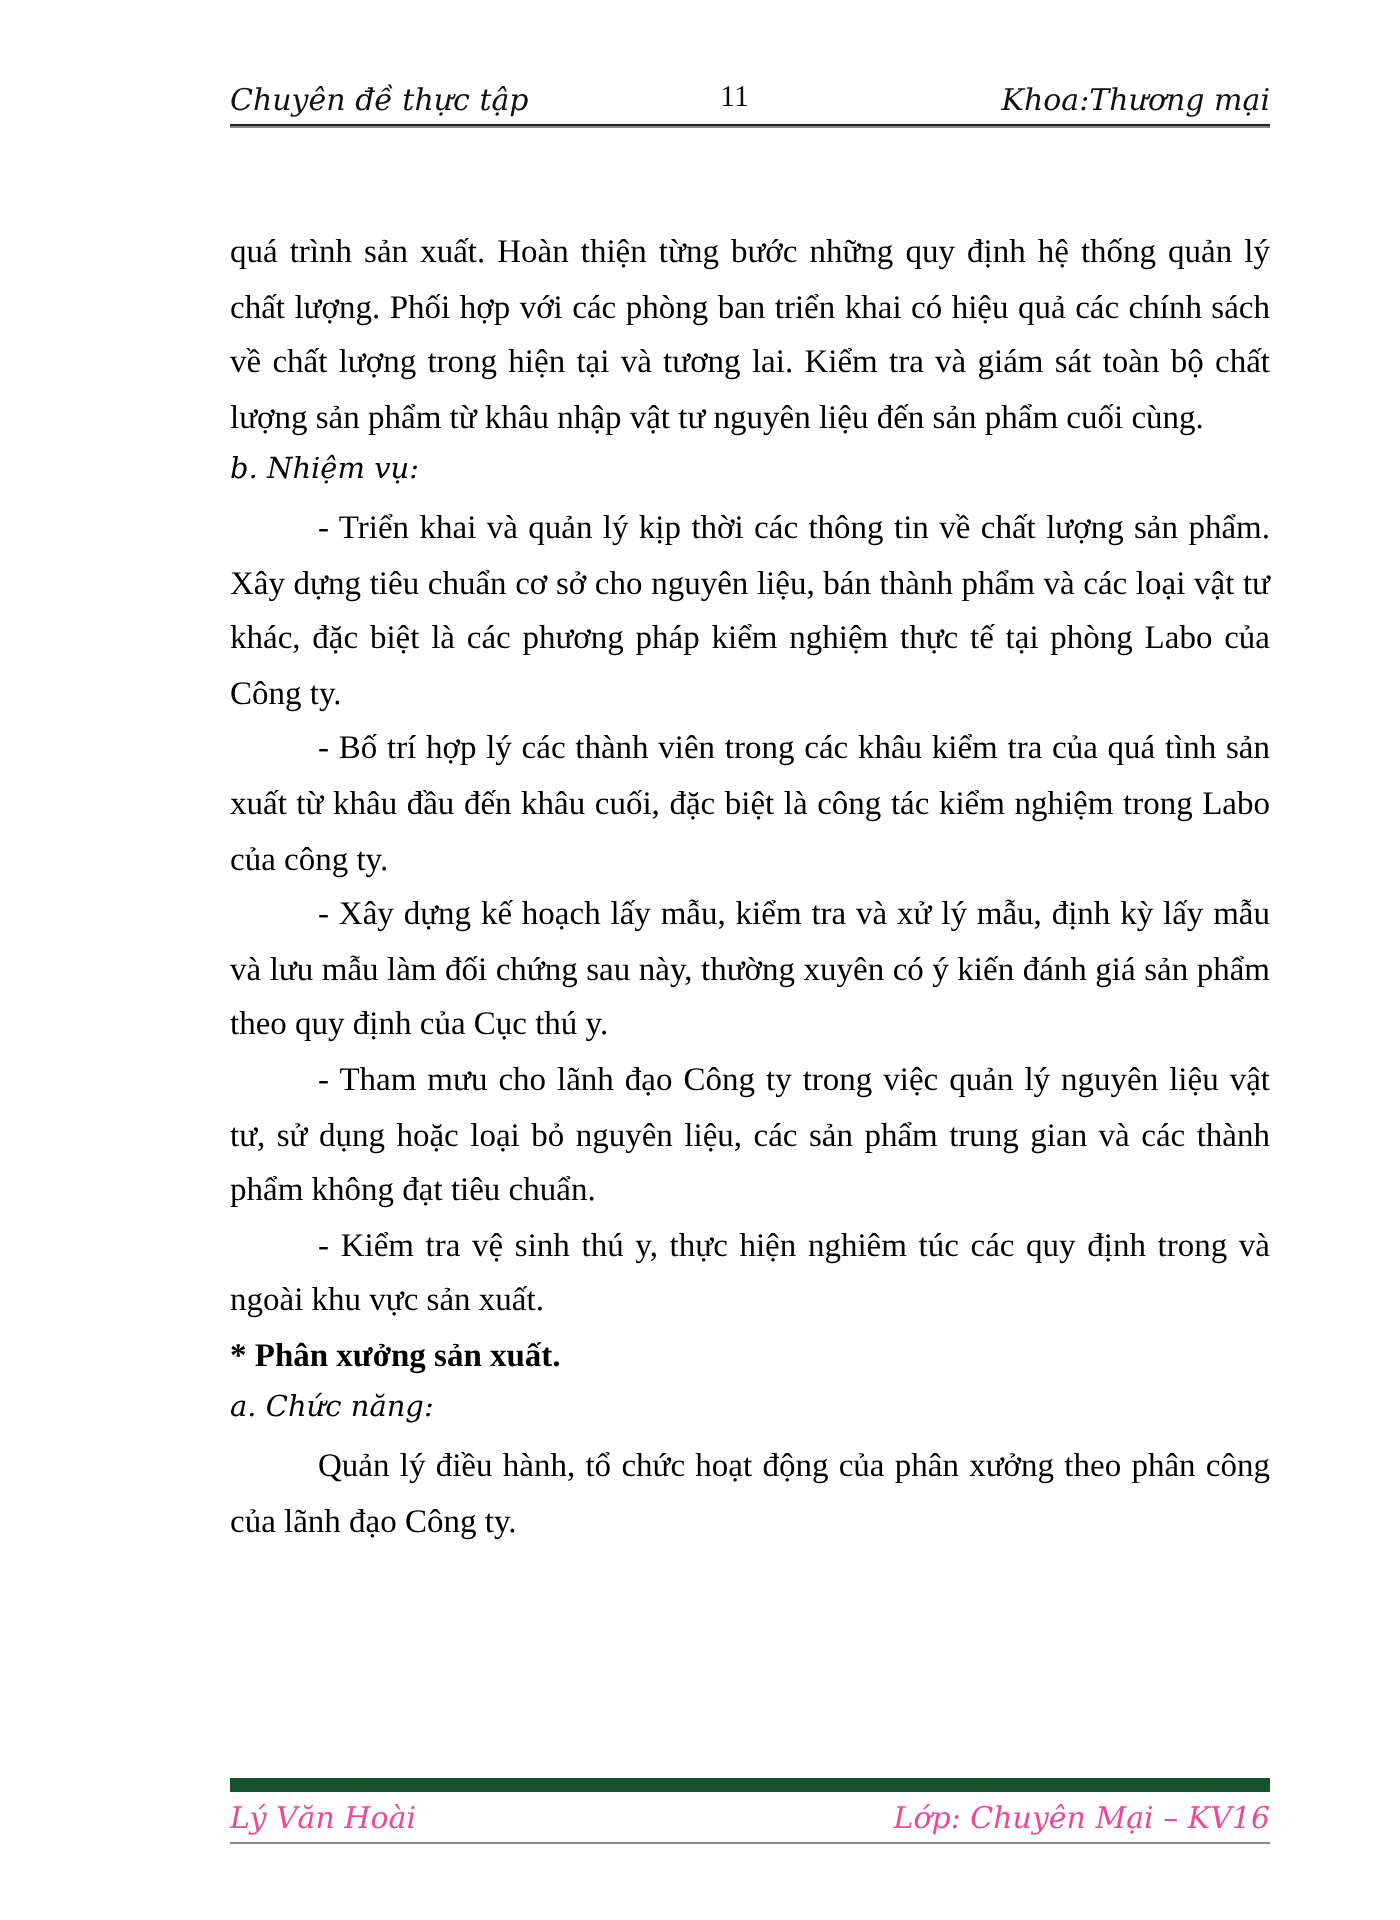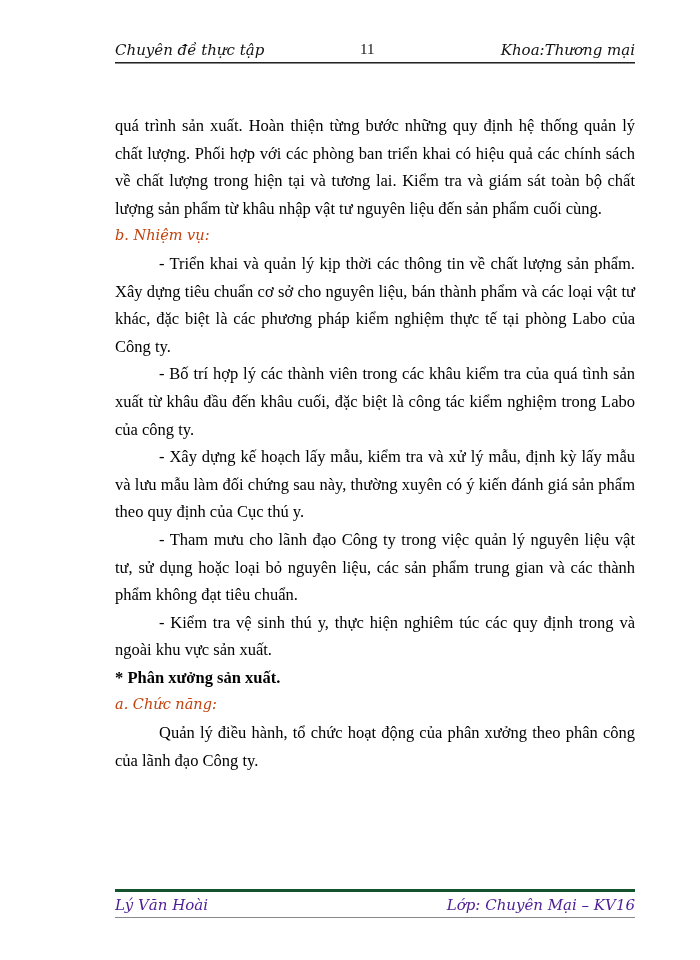--- a/index.html
+++ b/index.html
@@ -13,26 +13,26 @@
   .header .left { position: absolute; left: 0; top: 3px; }
   .header .center { position: absolute; left: 245px; top: 3px; font-style: normal; font-family: "Liberation Serif", serif; font-size: 15px; text-align: right; }
   .header .right { position: absolute; right: 0; top: 3px; text-align: right; }
   .body {
     position: absolute; left: 115px; top: 112px; width: 520px;
     font-family: "Liberation Serif", serif; font-size: 16.5px; color: #000;
     line-height: 27.6px; text-align: justify;
   }
   .body p { margin: 0; }
   .indent { text-indent: 44px; }
-  .sub { font-family: "DejaVu Serif", serif; font-style: italic; font-size: 14.5px; color: #c2410c; }
+  .sub { font-family: "DejaVu Serif", serif; font-style: italic; font-size: 14.5px; color: #000000; }
   .section { font-weight: bold; }
   .footer {
     position: absolute; left: 115px; top: 889px; width: 520px; height: 26px;
-    border-top: 3px solid #14532d; box-shadow: 0 -1px 0 #888 inset;
-    font-family: "DejaVu Serif", serif; font-style: italic; font-size: 15px; color: #4c1d95;
+    border-top: 7px solid #14532d; box-shadow: 0 -1px 0 #888 inset;
+    font-family: "DejaVu Serif", serif; font-style: italic; font-size: 15px; color: #ec4899;
   }
   .footer .left { position: absolute; left: 0; top: 4px; }
   .footer .right { position: absolute; right: 0; top: 4px; }
 </style>
 </head>
 <body>
 
 <div class="page">
   <div class="header">
     <span class="left">Chuyên đề thực tập</span>

